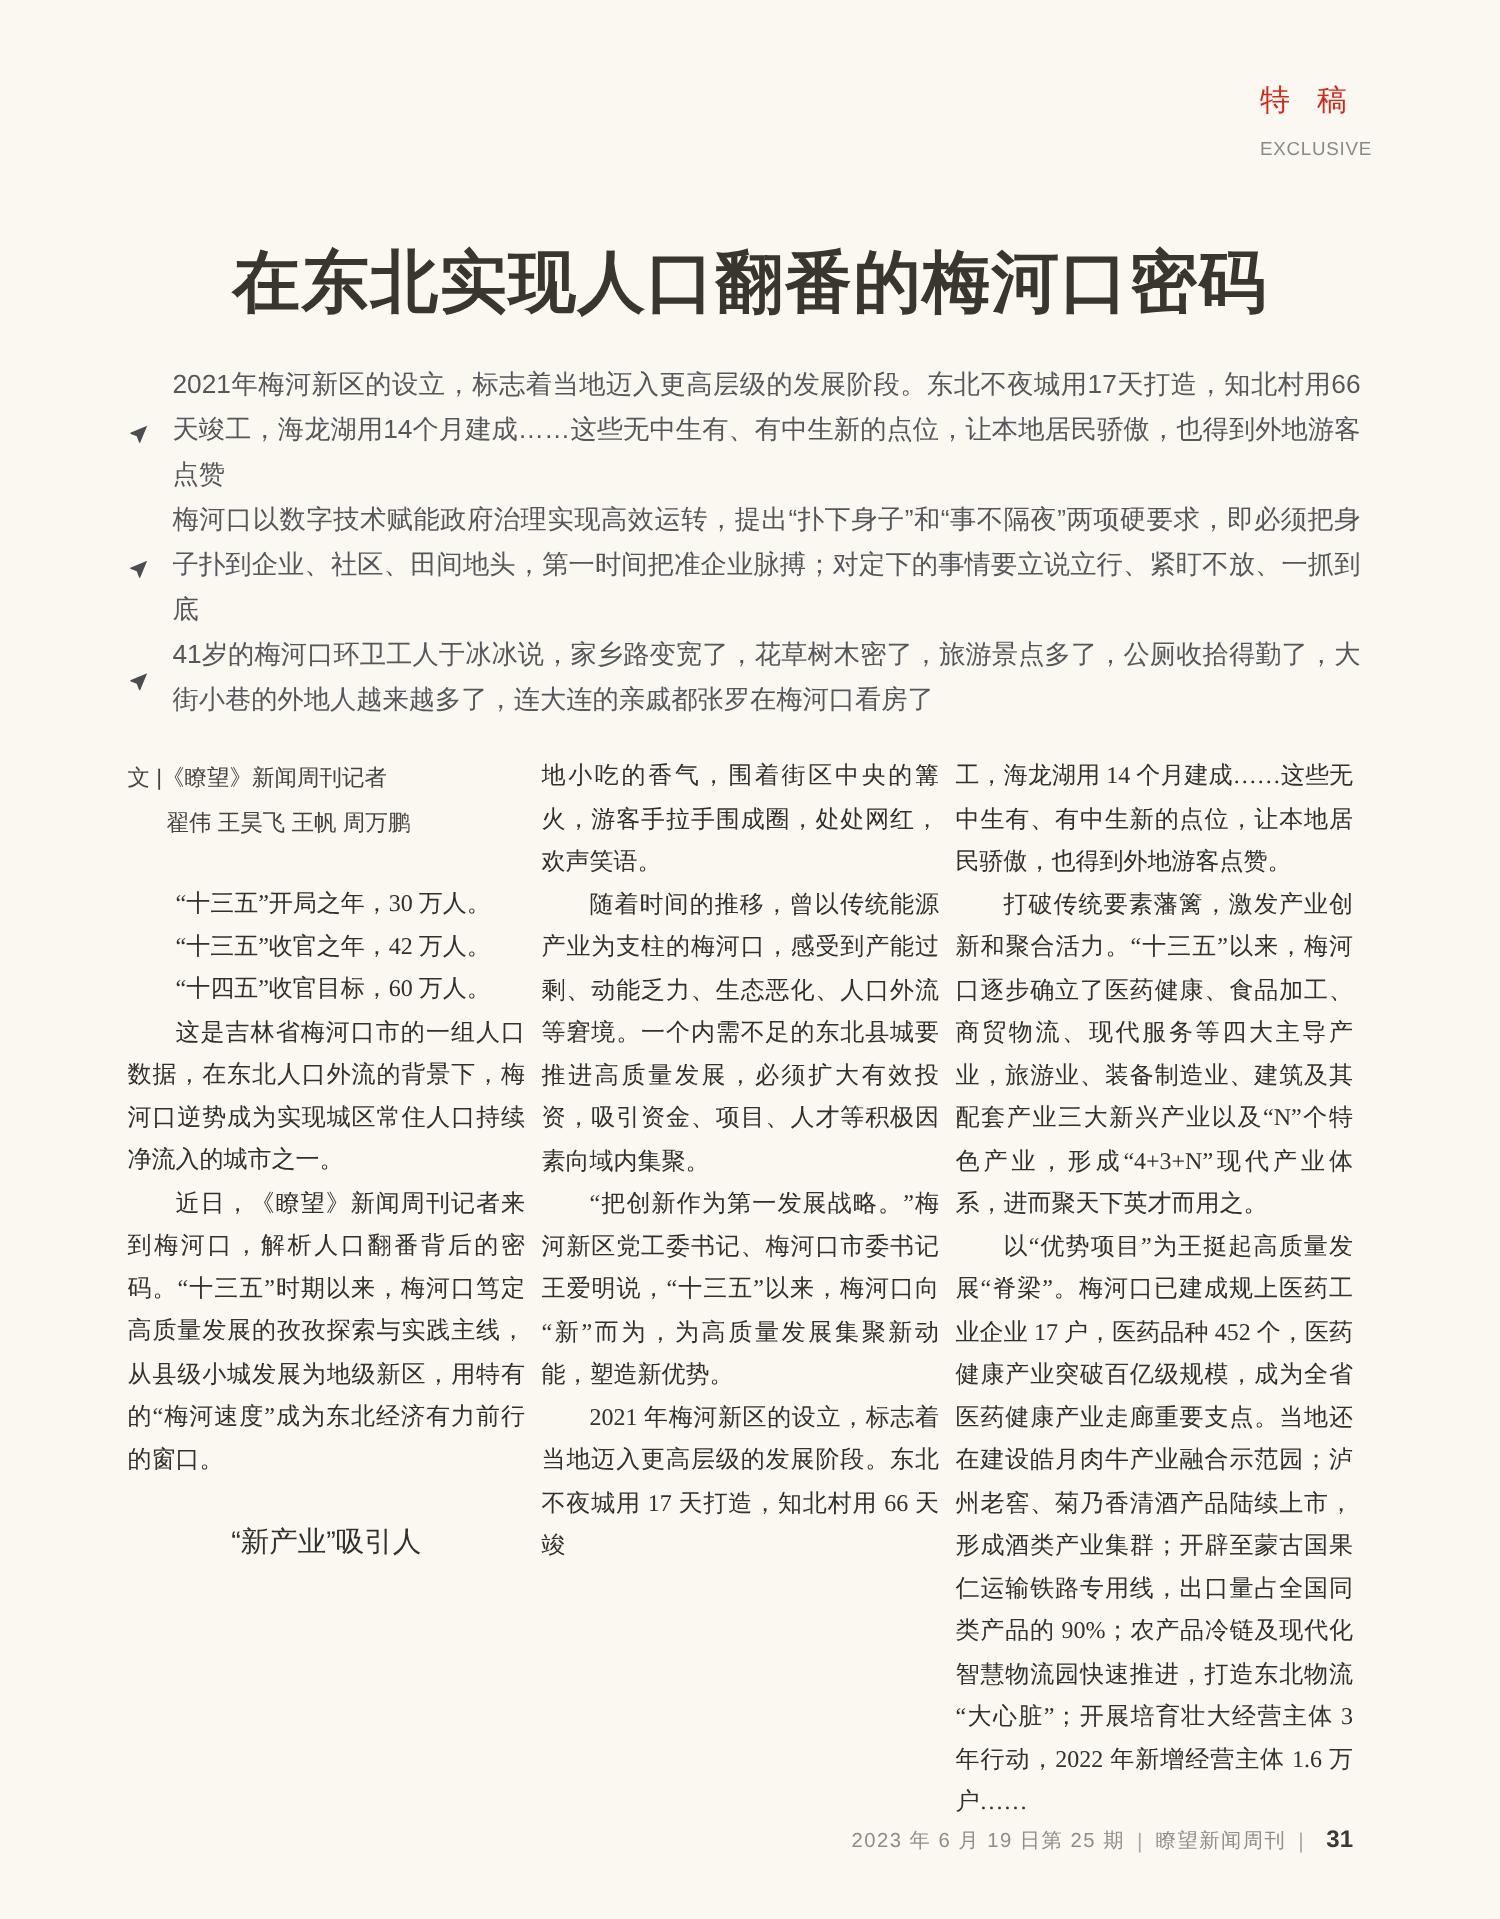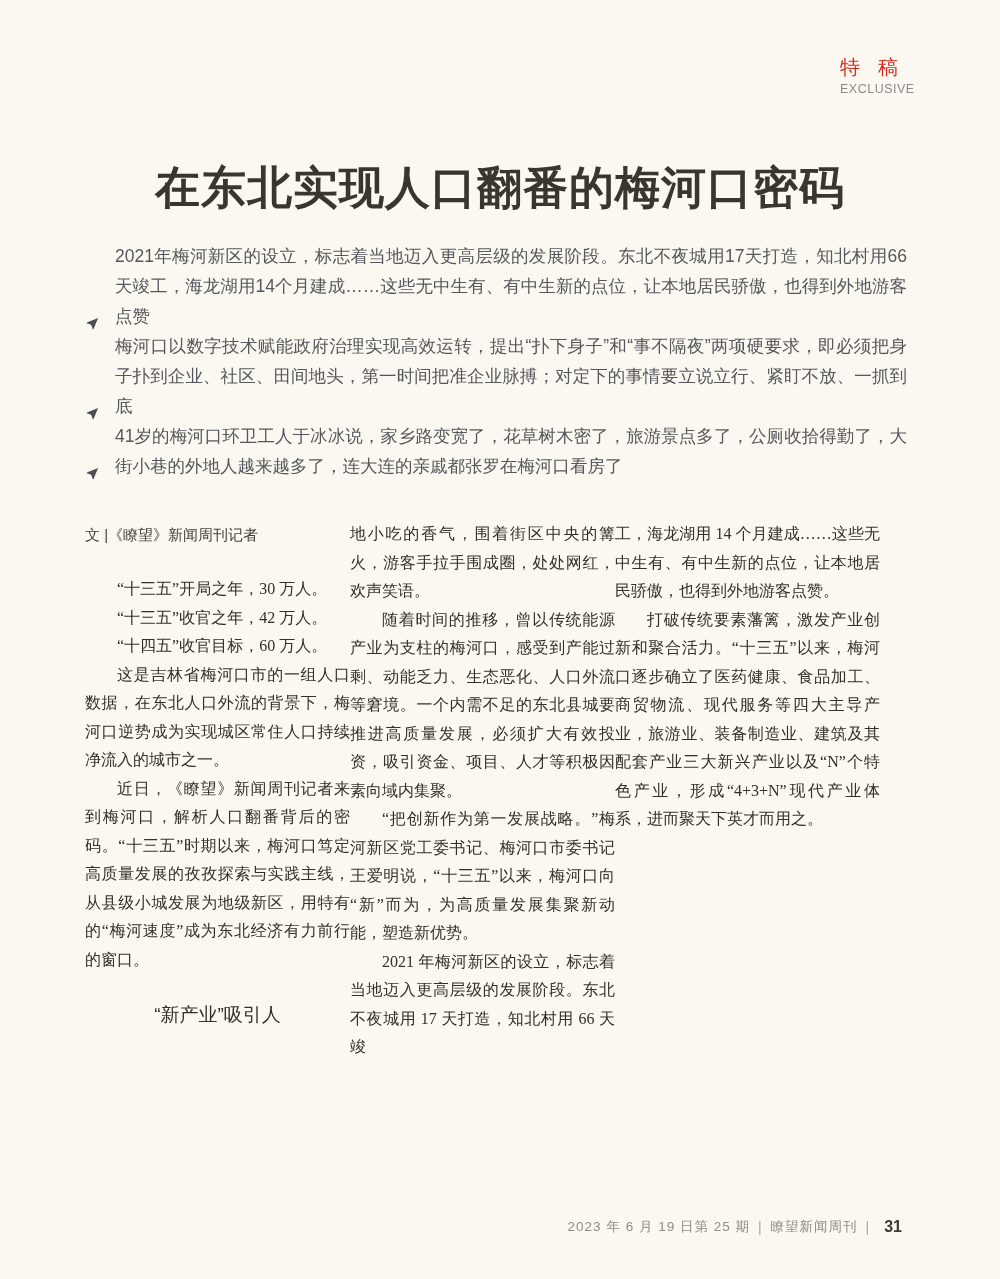--- a/index.html
+++ b/index.html
@@ -11,46 +11,46 @@
     font-family:"Liberation Sans",sans-serif;
     -webkit-font-smoothing:antialiased;
   }
   
   .badge{position:absolute;top:55px;left:840px;}
   .badge-title{
     color:#d5281b;font-size:20px;font-weight:normal;
     letter-spacing:18px;line-height:24px;white-space:nowrap;
   }
   .badge-sub{
-    color:#8a8a88;font-size:12.5px;letter-spacing:0.5px;line-height:16px;margin-top:2px;
+    color:#8a8a88;font-size:12.5px;letter-spacing:0.5px;line-height:16px;margin-top:12px;
   }
   
   .headline{
     position:absolute;top:141px;left:0;right:0;
     text-align:center;
     font-size:45px;font-weight:900;color:#39362f;
     letter-spacing:1px;
     font-family:"Liberation Sans",sans-serif;
     margin-top:17px;
   }
   
   .bullets{position:absolute;top:241px;left:85px;width:822px;}
-  .bullet{display:flex;align-items:flex-end;}
+  .bullet{display:flex;align-items:center;}
   .bullet-icon{
     flex:0 0 30px;padding-top:7px;color:#4c4d51;
   }
   .bullet-icon svg{width:15px;height:15px;fill:currentColor;display:block;}
   .bullet-text{
     flex:1;color:#56575b;font-size:17.5px;line-height:30px;
     text-align:justify;
   }
   
   .columns{
-    position:absolute;top:520px;left:85px;width:818px;
-    display:flex;
+    position:absolute;top:504px;left:85px;width:818px;
+    display:flex;gap:11px;
   }
   .col{width:265px;flex:0 0 265px;}
   .byline{
     font-size:15px;line-height:30px;color:#45433e;
     margin:0 0 25px 0;
   }
   .byline .authors{display:block;padding-left:26px;}
   .body-text p{
     margin:0;
     font-family:"Liberation Serif",serif;
@@ -110,39 +110,41 @@
     </span>
     <span class="bullet-text">41岁的梅河口环卫工人于冰冰说，家乡路变宽了，花草树木密了，旅游景点多了，公厕收拾得勤了，大街小巷的外地人越来越多了，连大连的亲戚都张罗在梅河口看房了</span>
   </div>
 </div>
 
 <div class="columns">
 
   <div class="col body-text">
     <div class="byline">
       <span>文 |《瞭望》新闻周刊记者</span>
+      <span class="authors">翟伟 王昊飞 王帆 周万鹏</span>
     </div>
     <p>“十三五”开局之年，30 万人。</p>
     <p>“十三五”收官之年，42 万人。</p>
     <p>“十四五”收官目标，60 万人。</p>
     <p>这是吉林省梅河口市的一组人口数据，在东北人口外流的背景下，梅河口逆势成为实现城区常住人口持续净流入的城市之一。</p>
     <p>近日，《瞭望》新闻周刊记者来到梅河口，解析人口翻番背后的密码。“十三五”时期以来，梅河口笃定高质量发展的孜孜探索与实践主线，从县级小城发展为地级新区，用特有的“梅河速度”成为东北经济有力前行的窗口。</p>
     <div class="section-heading">“新产业”吸引人</div>
   </div>
 
   <div class="col body-text">
     <p class="cont">地小吃的香气，围着街区中央的篝火，游客手拉手围成圈，处处网红，欢声笑语。</p>
     <p>随着时间的推移，曾以传统能源产业为支柱的梅河口，感受到产能过剩、动能乏力、生态恶化、人口外流等窘境。一个内需不足的东北县城要推进高质量发展，必须扩大有效投资，吸引资金、项目、人才等积极因素向域内集聚。</p>
     <p>“把创新作为第一发展战略。”梅河新区党工委书记、梅河口市委书记王爱明说，“十三五”以来，梅河口向“新”而为，为高质量发展集聚新动能，塑造新优势。</p>
     <p>2021 年梅河新区的设立，标志着当地迈入更高层级的发展阶段。东北不夜城用 17 天打造，知北村用 66 天竣</p>
   </div>
 
   <div class="col body-text">
     <p class="cont">工，海龙湖用 14 个月建成……这些无中生有、有中生新的点位，让本地居民骄傲，也得到外地游客点赞。</p>
     <p>打破传统要素藩篱，激发产业创新和聚合活力。“十三五”以来，梅河口逐步确立了医药健康、食品加工、商贸物流、现代服务等四大主导产业，旅游业、装备制造业、建筑及其配套产业三大新兴产业以及“N”个特色产业，形成“4+3+N”现代产业体系，进而聚天下英才而用之。</p>
+    <p>以“优势项目”为王挺起高质量发展“脊梁”。梅河口已建成规上医药工业企业 17 户，医药品种 452 个，医药健康产业突破百亿级规模，成为全省医药健康产业走廊重要支点。当地还在建设皓月肉牛产业融合示范园；泸州老窖、菊乃香清酒产品陆续上市，形成酒类产业集群；开辟至蒙古国果仁运输铁路专用线，出口量占全国同类产品的 90%；农产品冷链及现代化智慧物流园快速推进，打造东北物流“大心脏”；开展培育壮大经营主体 3 年行动，2022 年新增经营主体 1.6 万户……</p>
   </div>
 
 </div>
 
 <div class="footer">
   <span>2023 年 6 月 19 日第 25 期</span>
   <span class="sep">|</span>
   <span>瞭望新闻周刊</span>
   <span class="sep">|</span>
   <span class="pageno">31</span>

